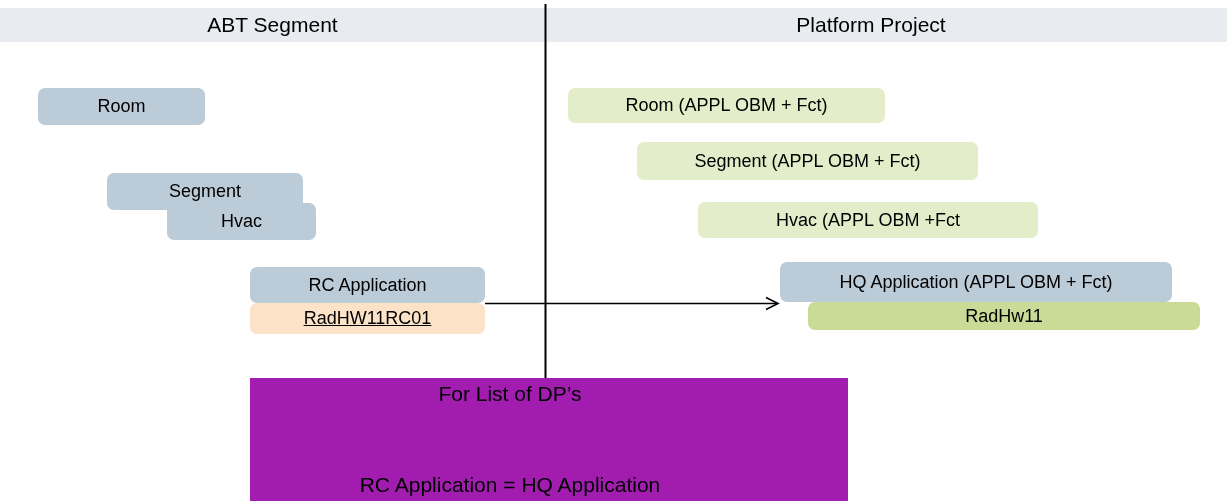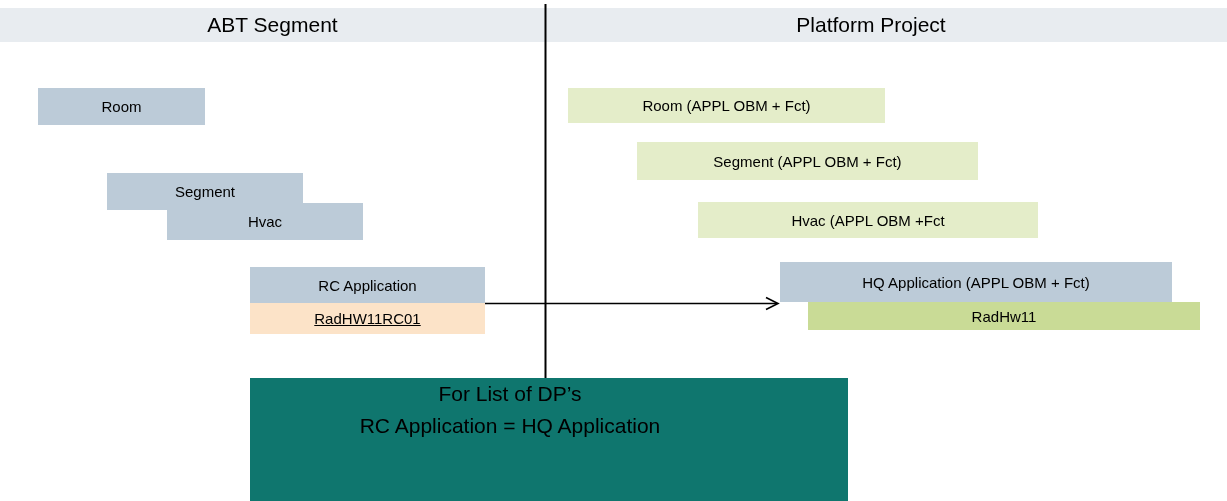--- a/index.html
+++ b/index.html
@@ -42,38 +42,39 @@
     width: 682px;
     padding-right: 76px;
     box-sizing: border-box;
     padding-left: 46px;
   }
   .box {
     position: absolute;
     display: flex;
     align-items: center;
     justify-content: center;
-    font-size: 15px;
+    font-size: 18px;
     white-space: nowrap;
+    border-radius: 7px;
   }
   .bluegray { background: #bccbd8; }
   .peach    { background: #fce3c8; }
   .ltgreen  { background: #e4edc9; }
   .green    { background: #c9db96; margin-left: 28px; }
   .note-box {
     position: absolute;
     left: 250px;
     top: 378px;
     width: 598px;
     height: 123px;
-    background: #0f766e;
+    background: #a21caf;
     display: flex;
     flex-direction: column;
     align-items: center;
-    justify-content: flex-start;
+    justify-content: space-between;
     padding-right: 78px;
     box-sizing: border-box;
   }
   .note-line {
     font-size: 21px;
     line-height: 32px;
     white-space: nowrap;
   }
   .overlay {
     position: absolute;
@@ -86,21 +87,21 @@
 <body>
 
 <div class="canvas">
 
   <div class="header-band"></div>
   <div class="header-title left">ABT Segment</div>
   <div class="header-title right">Platform Project</div>
 
   <div class="box bluegray" style="left:38px; top:88px; width:167px; height:37px;">Room</div>
   <div class="box bluegray" style="left:107px; top:145px; width:196px; height:37px;margin-top:28px;">Segment</div>
-  <div class="box bluegray" style="left:167px; top:203px; width:196px; height:37px;">Hvac</div>
+  <div class="box bluegray" style="left:167px; top:203px; width:149px; height:37px;">Hvac</div>
   <div class="box bluegray" style="left:250px; top:267px; width:235px; height:36px;">RC Application</div>
   <div class="box peach" style="left:250px; top:303px; width:235px; height:31px;text-decoration:underline;">RadHW11RC01</div>
 
   <div class="box ltgreen" style="left:568px; top:88px; width:317px; height:35px;">Room (APPL OBM + Fct)</div>
   <div class="box ltgreen" style="left:637px; top:142px; width:341px; height:38px;">Segment (APPL OBM + Fct)</div>
   <div class="box ltgreen" style="left:698px; top:202px; width:340px; height:36px;text-align:center;">Hvac (APPL OBM +Fct</div>
   <div class="box bluegray" style="left:780px; top:262px; width:392px; height:40px;">HQ Application (APPL OBM + Fct)</div>
   <div class="box green" style="left:780px; top:302px; width:392px; height:28px;">RadHw11</div>
 
   <div class="note-box">

